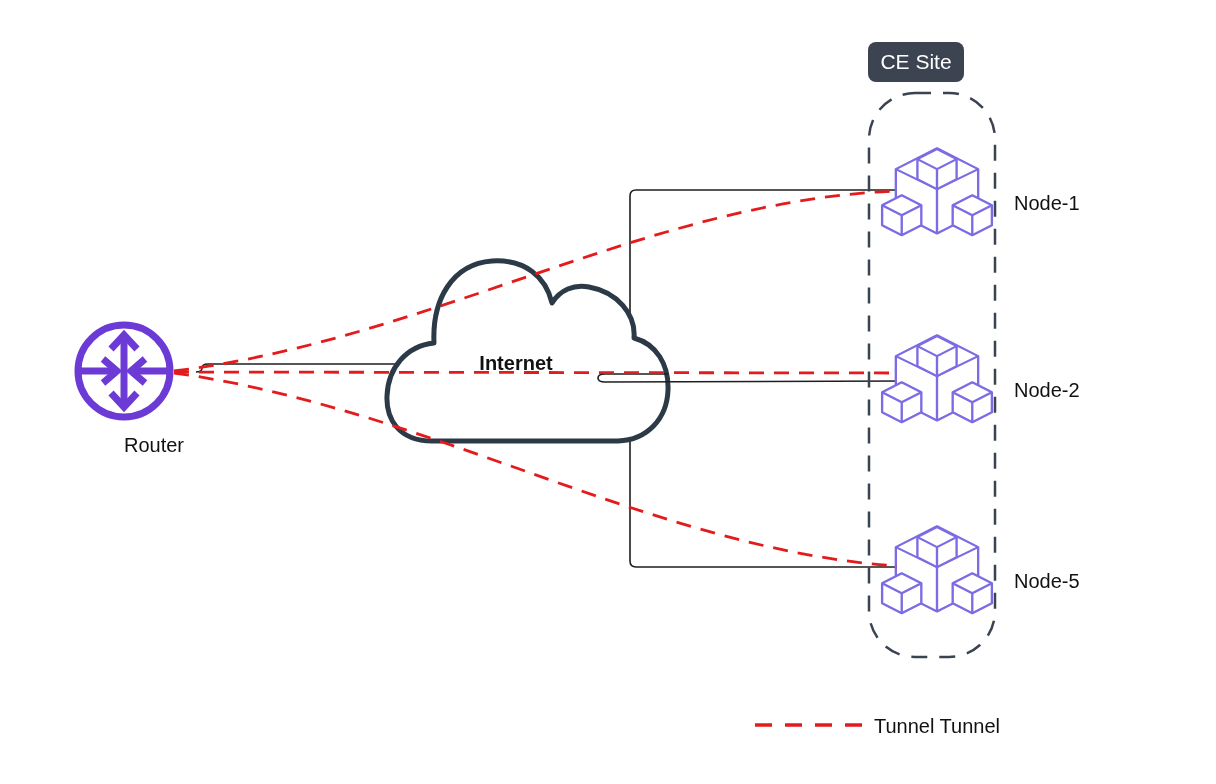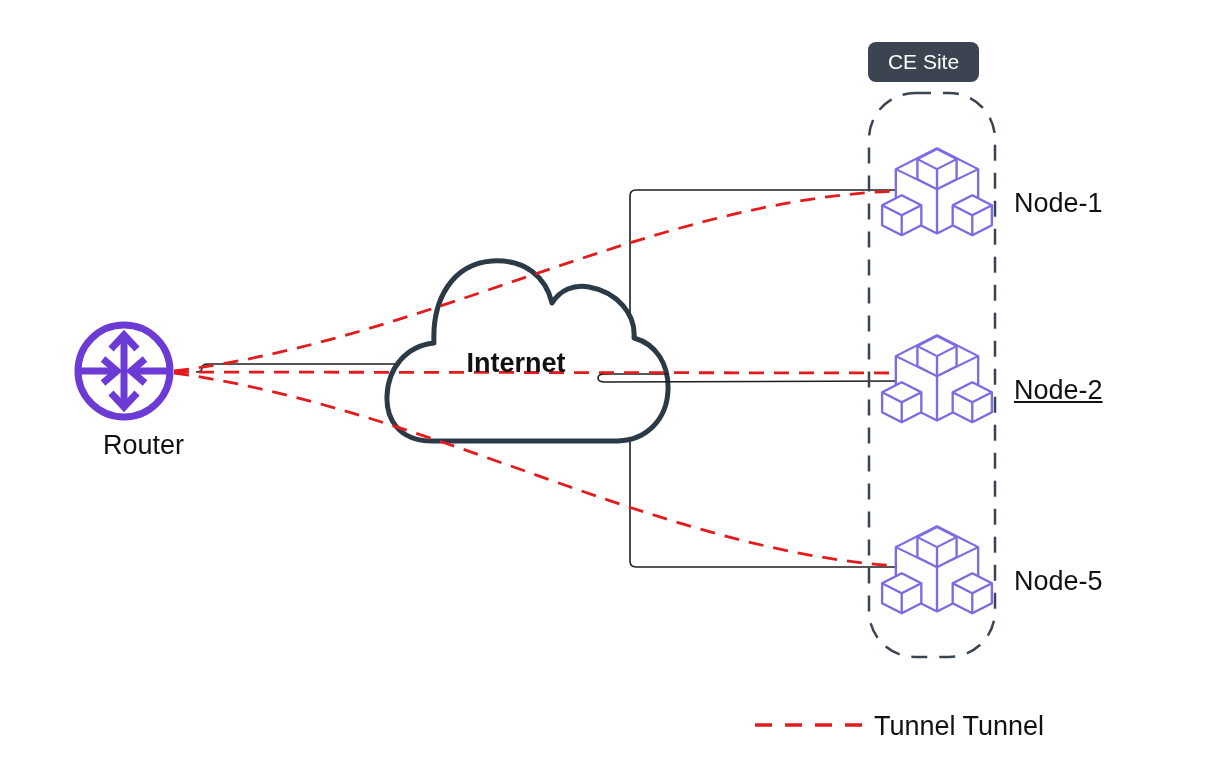--- a/index.html
+++ b/index.html
@@ -1,26 +1,26 @@
 <!DOCTYPE html>
 <html><head>
 <meta charset="utf-8">
 <style>
   html,body{margin:0;padding:0;background:#fff;}
   .canvas{position:relative;width:1216px;height:784px;background:#fff;overflow:hidden;
           font-family:"Liberation Sans",sans-serif;}
   .canvas svg{position:absolute;left:0;top:0;}
-  .label{position:absolute;color:#111;font-size:27px;line-height:24px;white-space:nowrap;}
+  .label{position:absolute;color:#111;font-size:20px;line-height:24px;white-space:nowrap;}
   .router-label{left:64px;top:433px;width:120px;text-align:right;}
   .internet-label{left:436px;top:351px;width:160px;text-align:center;font-weight:700;}
   .node-label{left:1014px;}
   .node-label-1{top:191px;}
-  .node-label-2{top:378px;text-decoration:underline;}
+  .node-label-2{top:378px;}
   .node-label-3{top:569px;}
-  .badge{position:absolute;left:868px;top:42px;width:111px;height:40px;background:#3B4450;
+  .badge{position:absolute;left:868px;top:42px;width:96px;height:40px;background:#3B4450;
          color:#fff;border-radius:8px;font-size:21px;display:flex;align-items:center;
          justify-content:center;}
   .legend-label{left:874px;top:714px;}
 </style>
 </head>
 <body>
 
 <div class="canvas">
   <svg width="1216" height="784" viewBox="0 0 1216 784">
     <defs>

